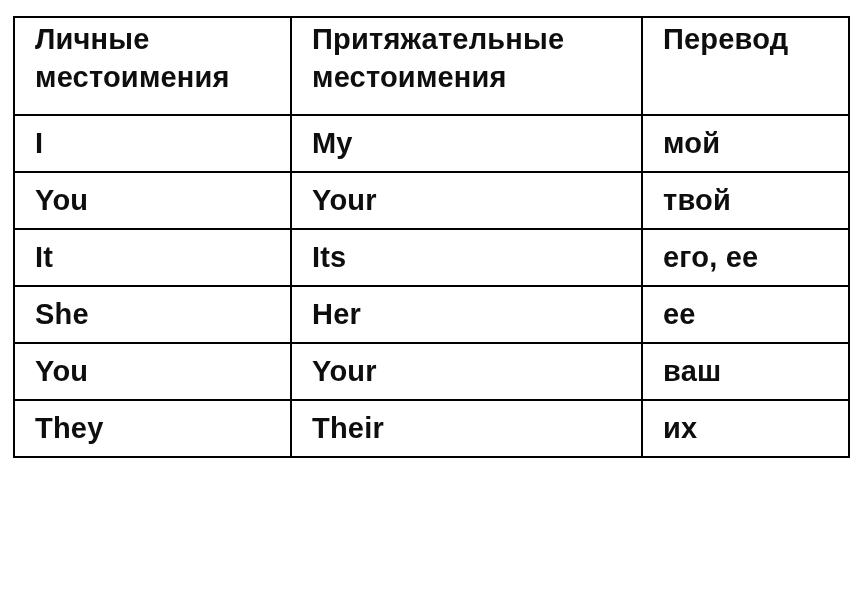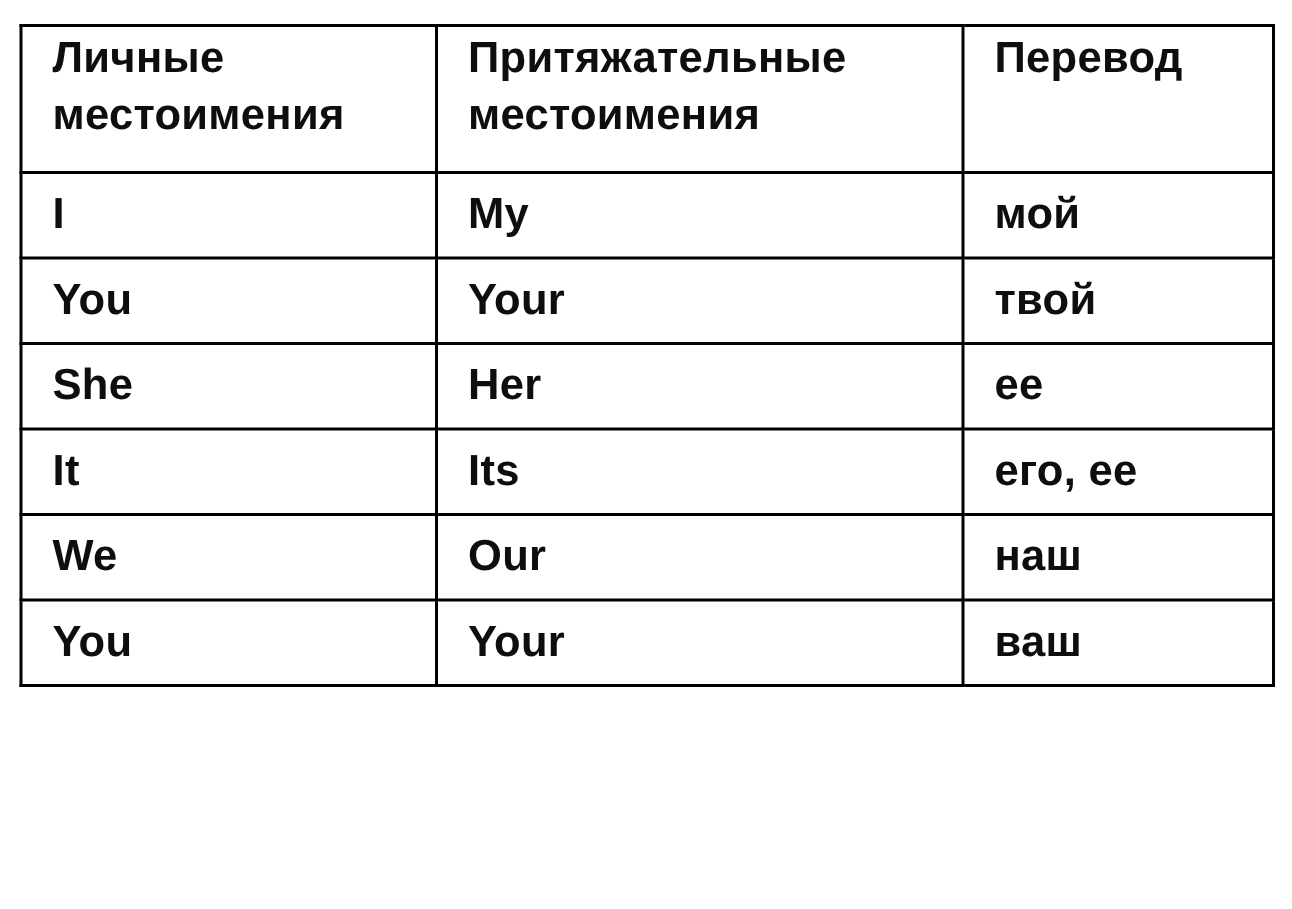--- a/index.html
+++ b/index.html
@@ -73,34 +73,34 @@
           <td>I</td>
           <td>My</td>
           <td>мой</td>
         </tr>
         <tr>
           <td>You</td>
           <td>Your</td>
           <td>твой</td>
         </tr>
         <tr>
-          <td>She</td>
-          <td>Her</td>
-          <td>ее</td>
-        </tr>
-        <tr>
           <td>It</td>
           <td>Its</td>
           <td>его, ее</td>
         </tr>
         <tr>
-          <td>We</td>
-          <td>Our</td>
-          <td>наш</td>
+          <td>She</td>
+          <td>Her</td>
+          <td>ее</td>
         </tr>
         <tr>
           <td>You</td>
           <td>Your</td>
           <td>ваш</td>
         </tr>
+        <tr>
+          <td>They</td>
+          <td>Their</td>
+          <td>их</td>
+        </tr>
       </tbody>
   </table>
 </div>
 
 </body></html>

